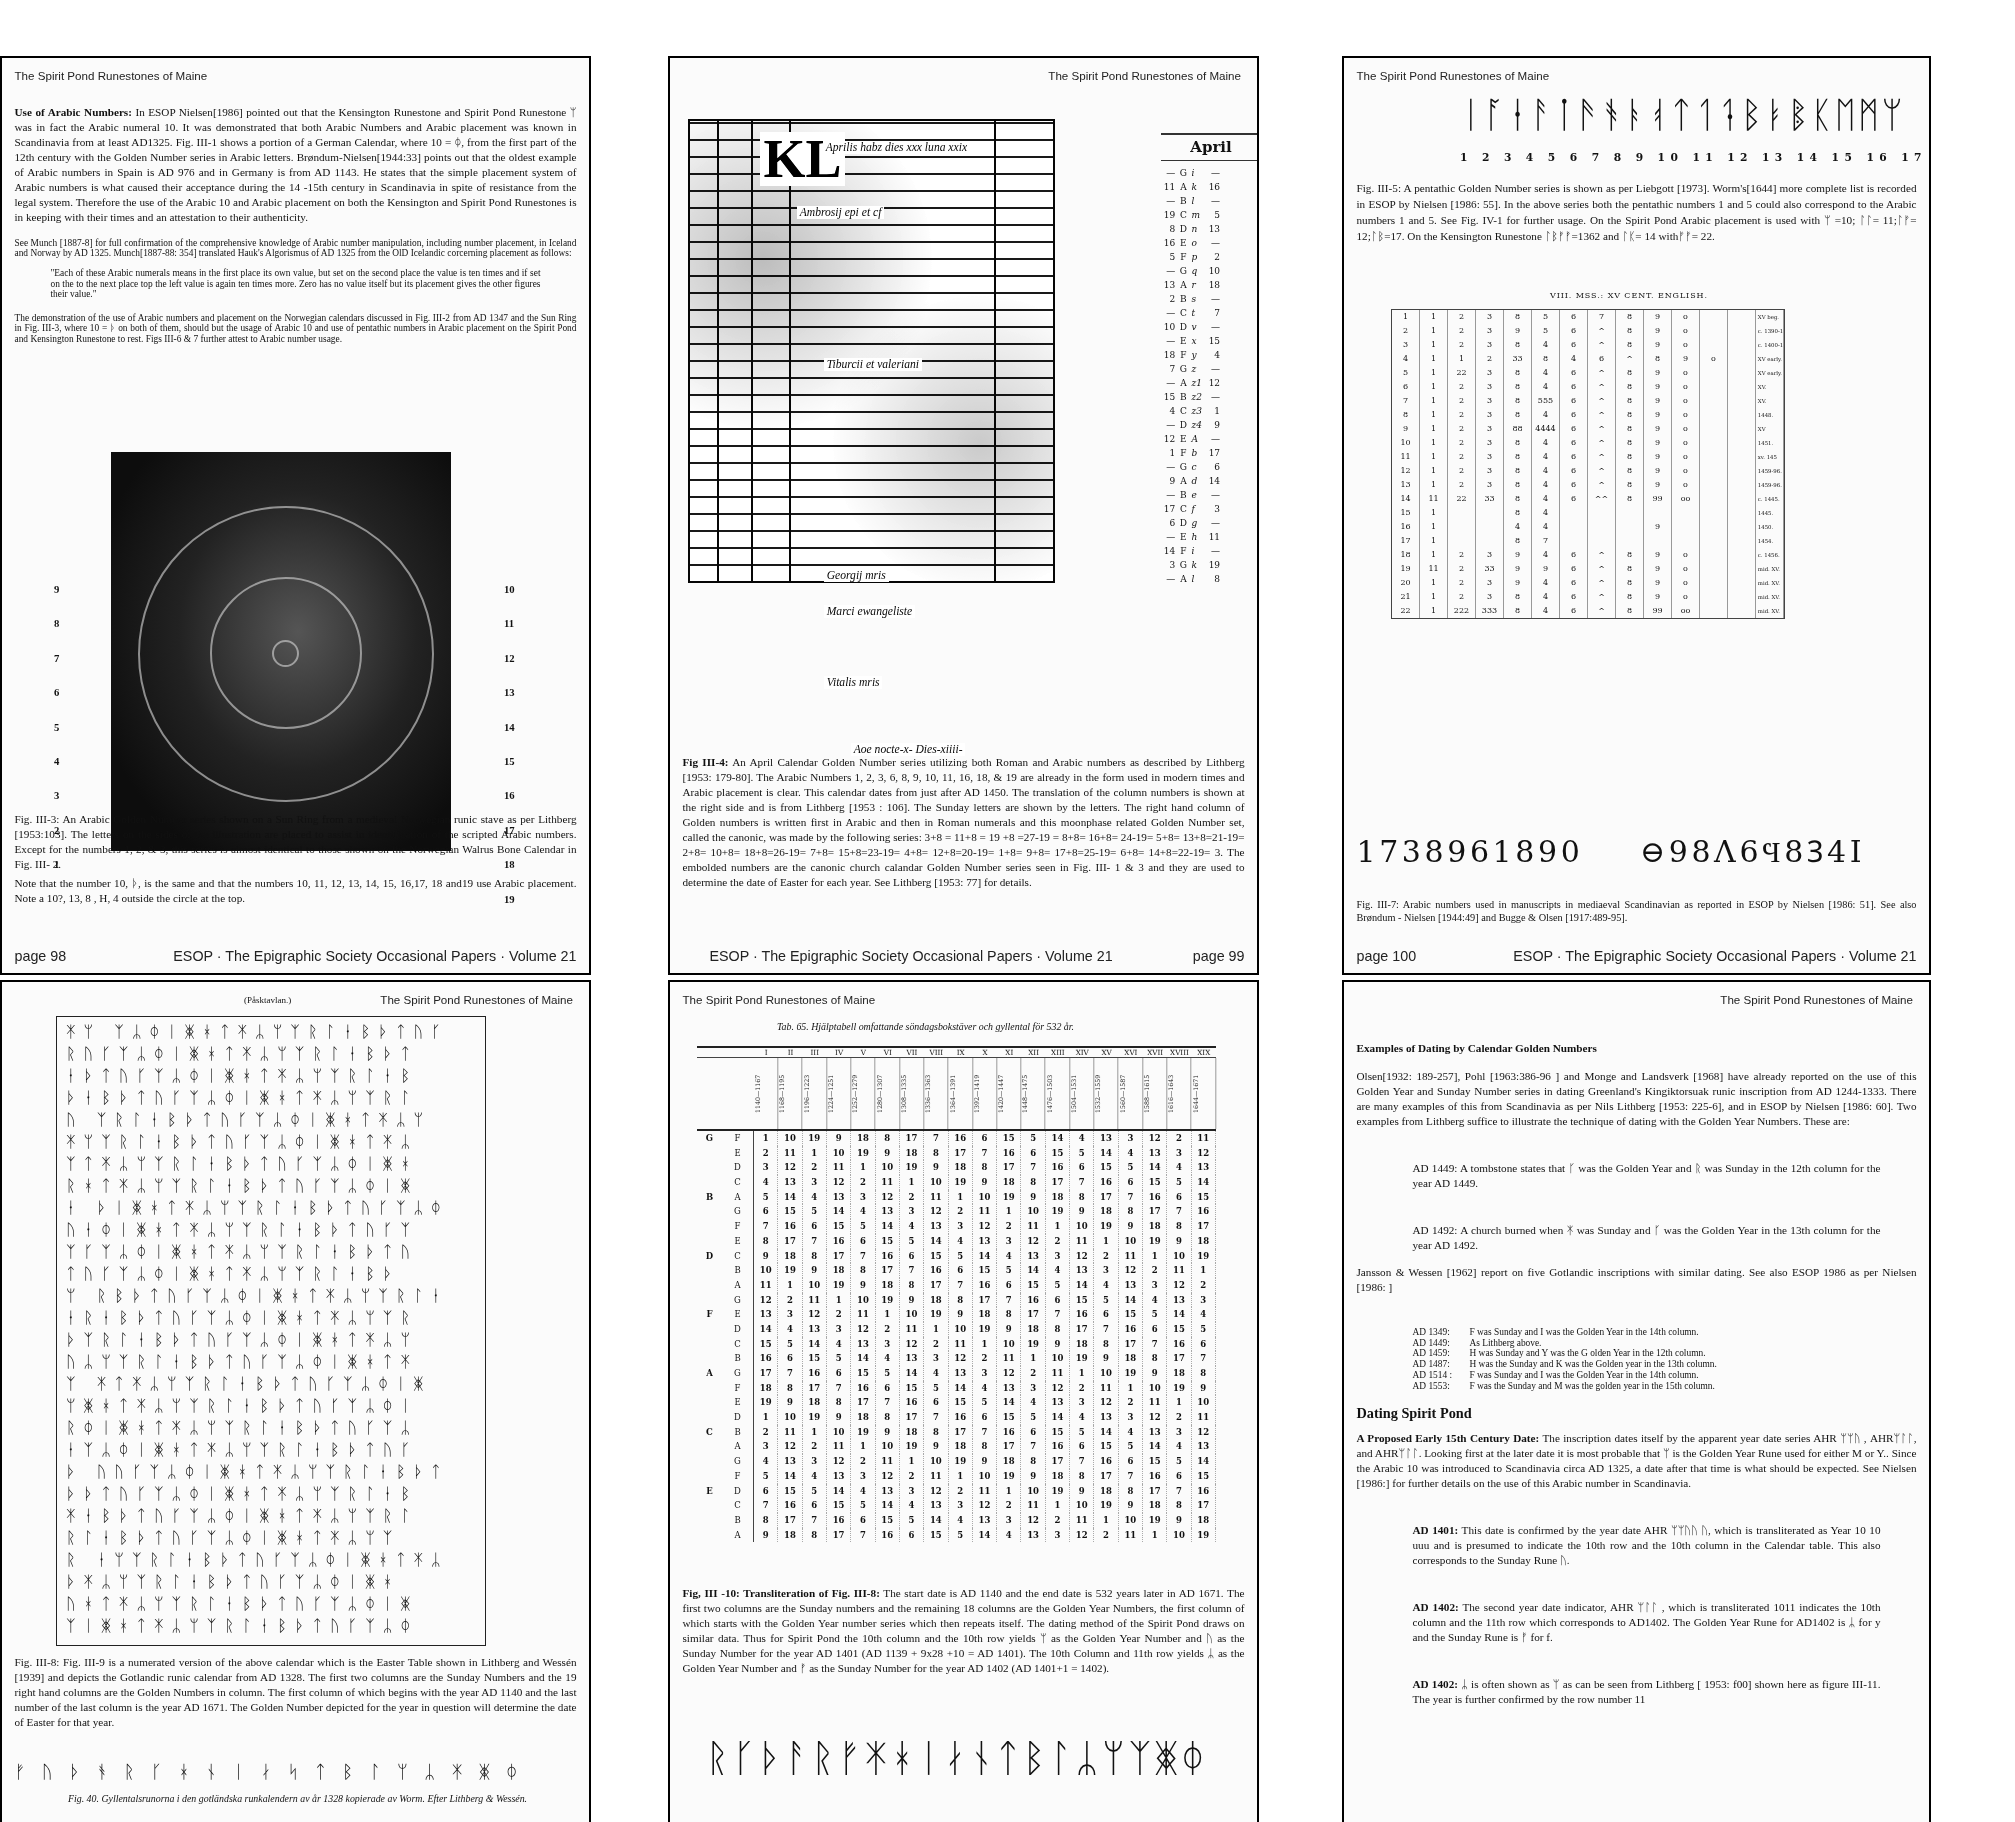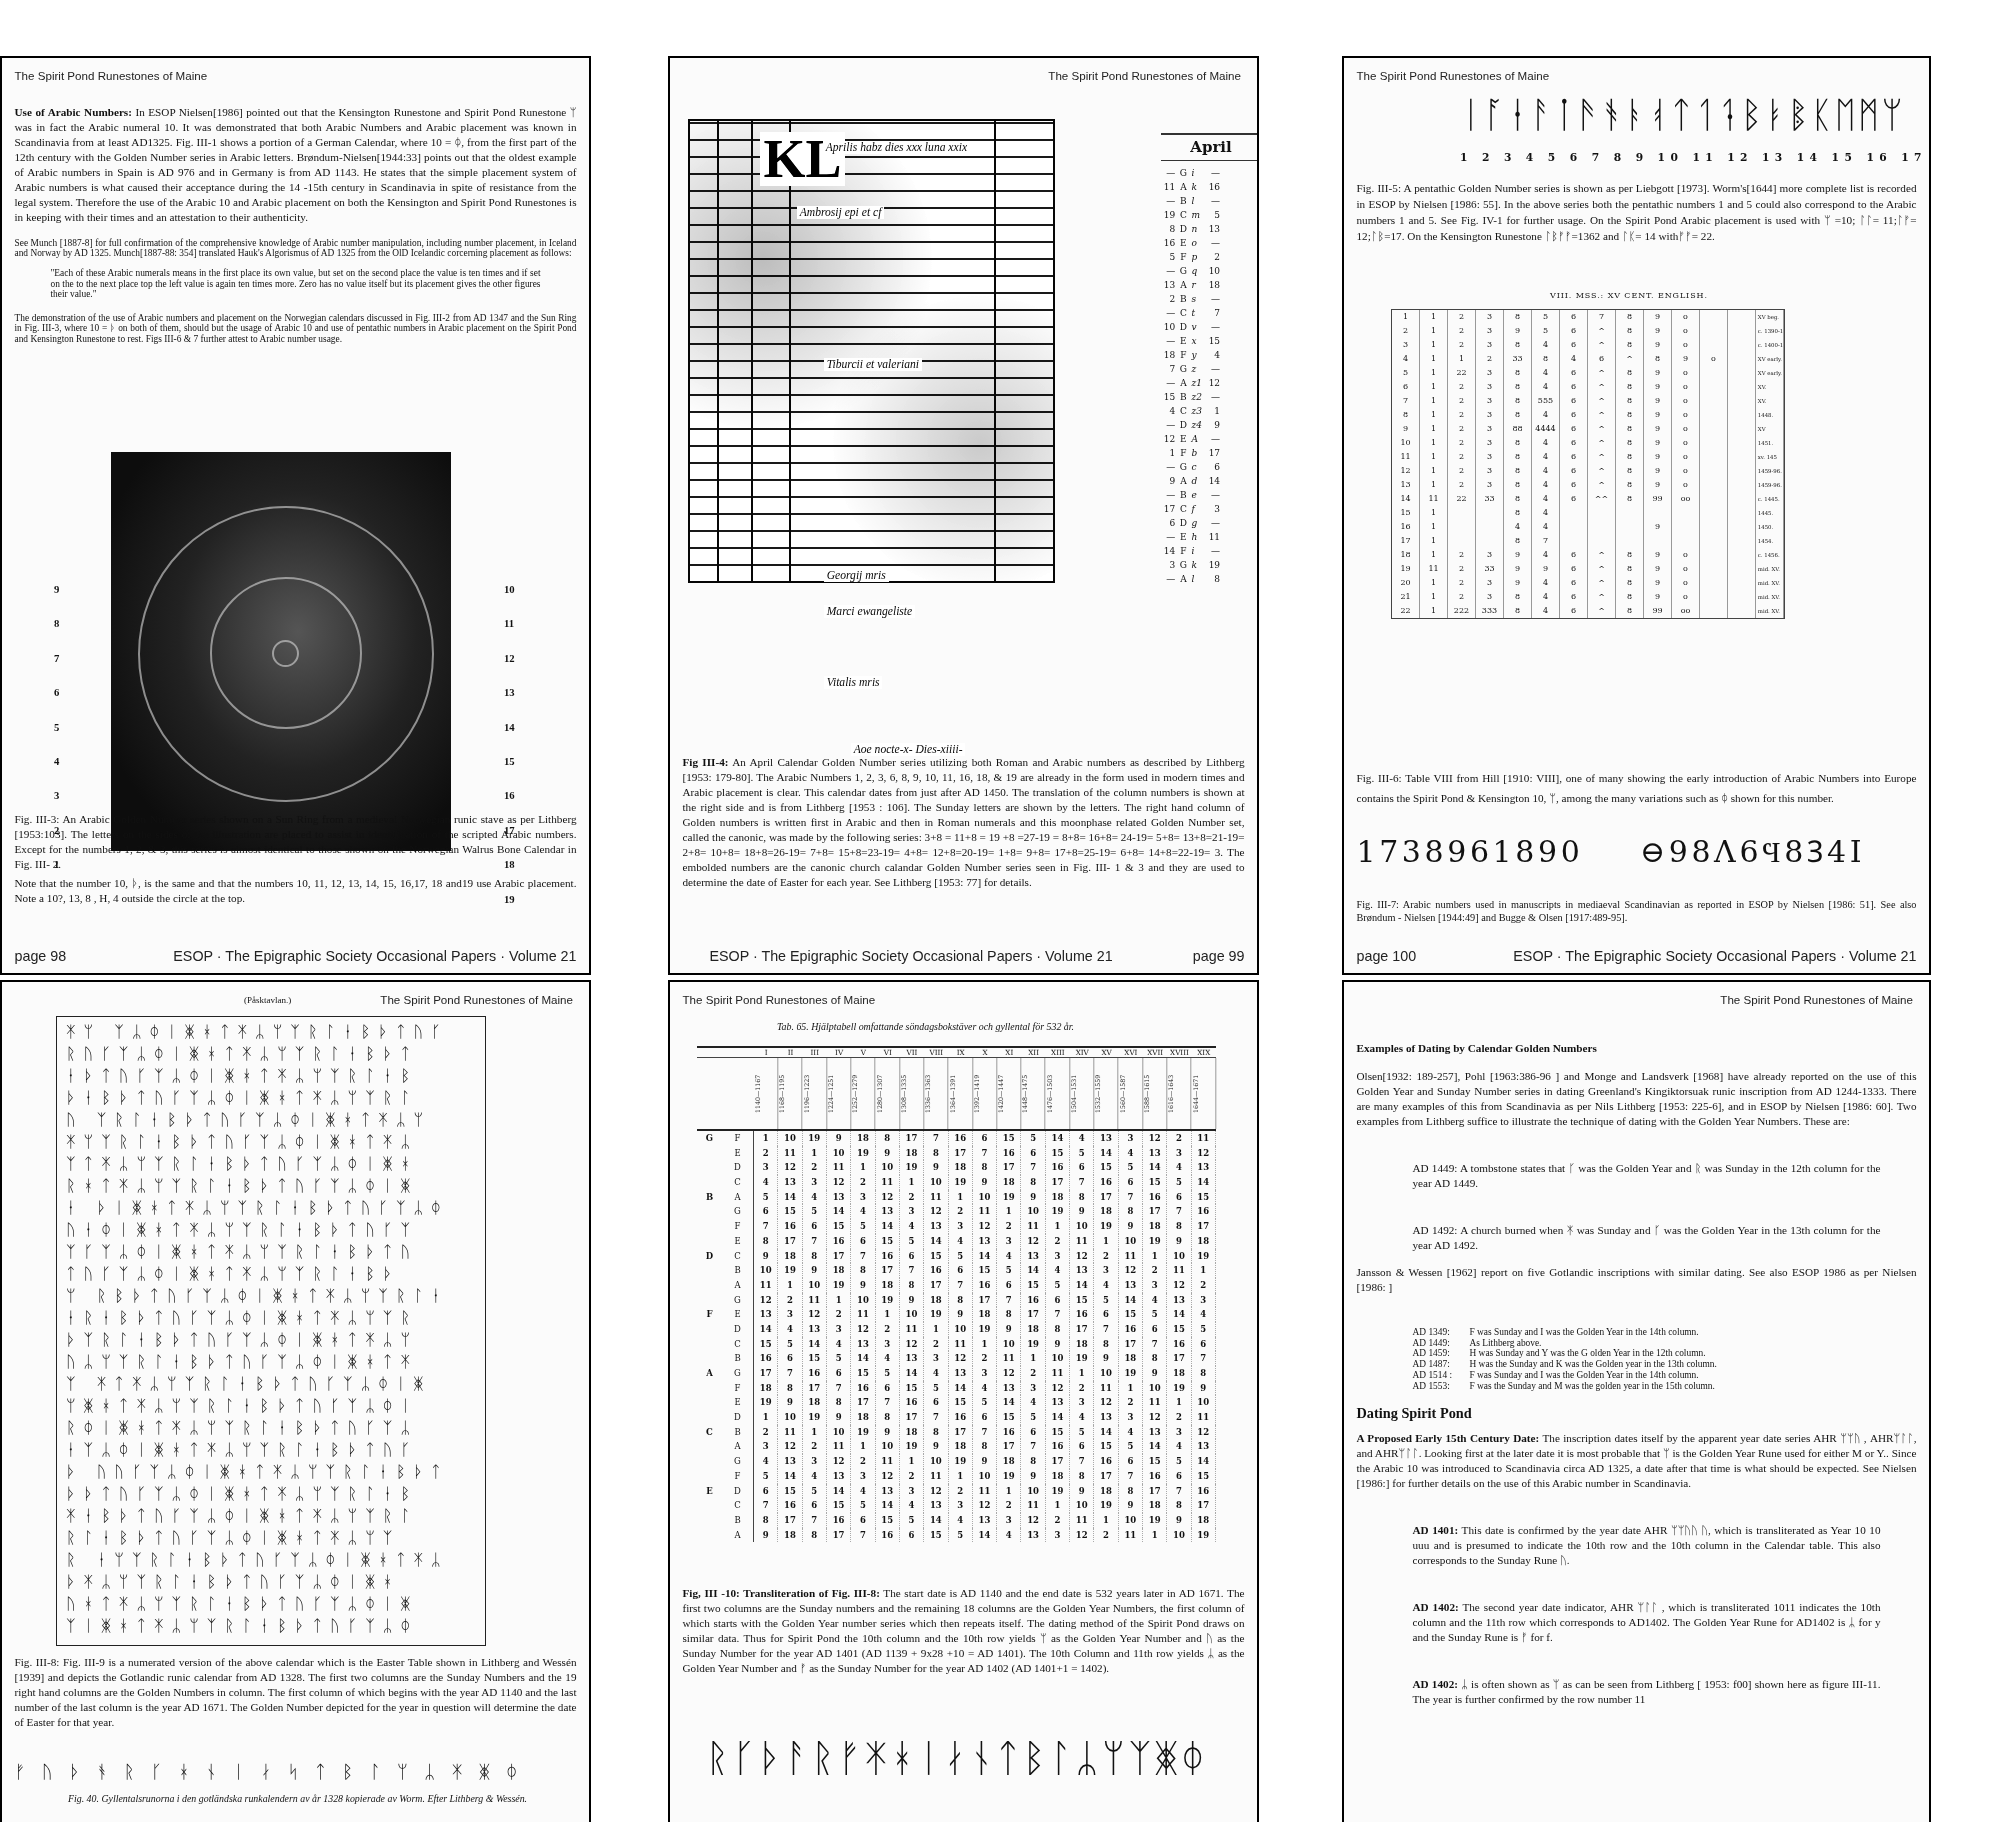--- a/index.html
+++ b/index.html
@@ -646,23 +646,20 @@
       <div>4</div>
       <div>6</div>
       <div>^</div>
       <div>8</div>
       <div>99</div>
       <div>oo</div>
       <div></div>
       <div></div>
       <div class="last">mid. XV.</div>
     </div>
-  <div class="body-text" style="top:711px; font-size:11.2px; line-height:19.7px;">
-    <p>Fig. III-6: Table VIII from Hill [1910: VIII], one of many showing the early introduction of Arabic Numbers into Europe contains the Spirit Pond &amp; Kensington 10, ᛘ, among the many variations such as ᛰ shown for this number.</p>
-  </div>
   <div class="arabic-row" style="left:12.5px; top:776px;">1738961890</div>
   <div class="arabic-row" style="left:296px; top:772px;">⊖98Λ6Ϥ8Ꝫ4I</div>
   <div class="body-text" style="top:840px; font-size:10.3px; line-height:13.4px;">
     <p>Fig. III-7: Arabic numbers used in manuscripts in mediaeval Scandinavian as reported in ESOP by Nielsen [1986: 51]. See also Brøndum - Nielsen [1944:49] and Bugge &amp; Olsen [1917:489-95].</p>
   </div>
   <div class="footer">
     <span>page 100</span>
     <span>ESOP · The Epigraphic Society Occasional Papers · Volume 21</span>
   </div>
 </div>

